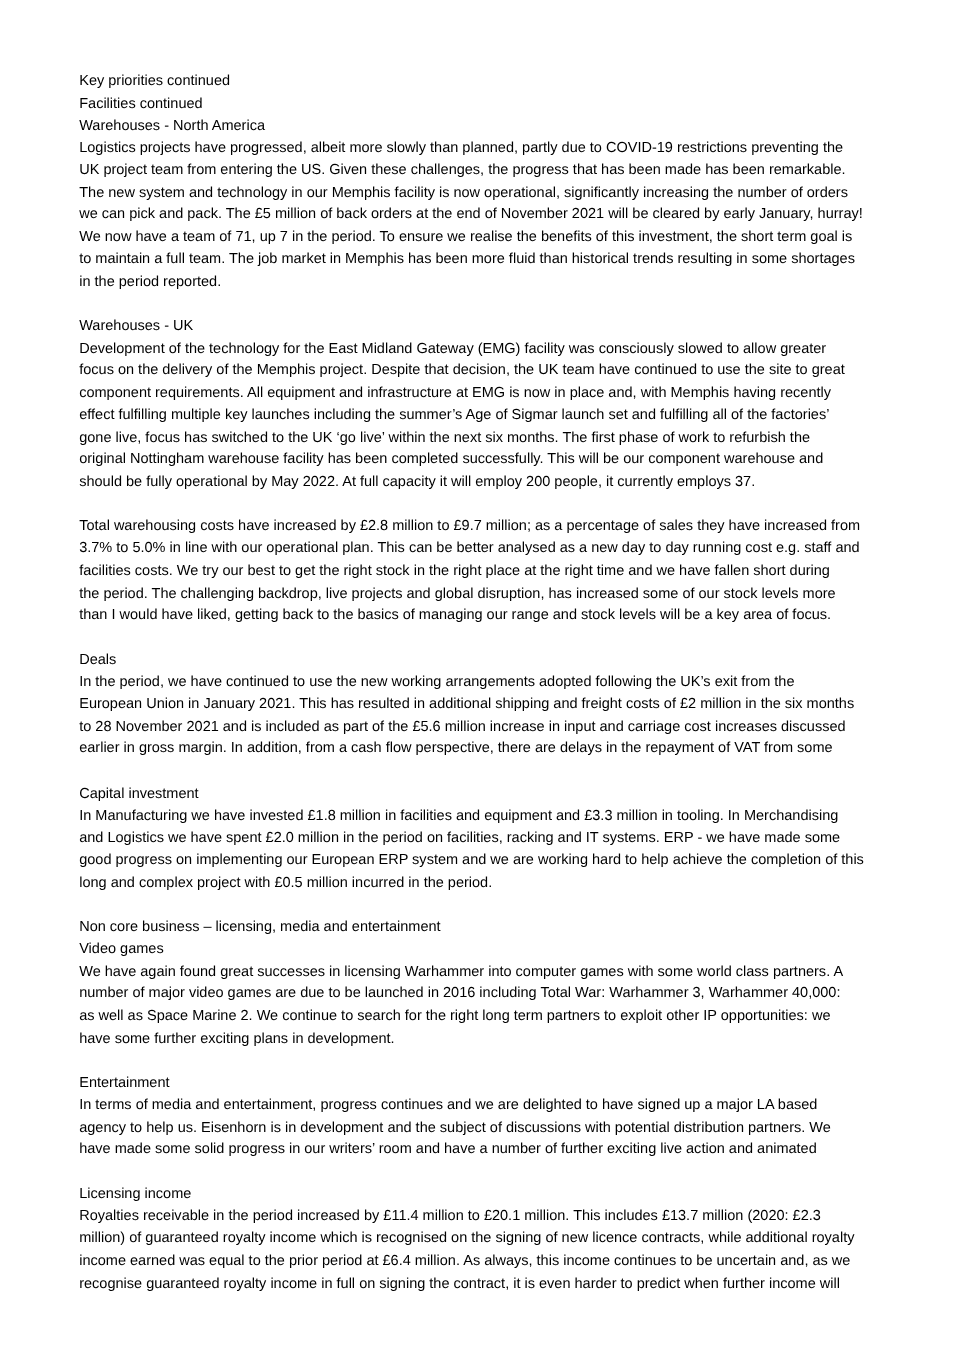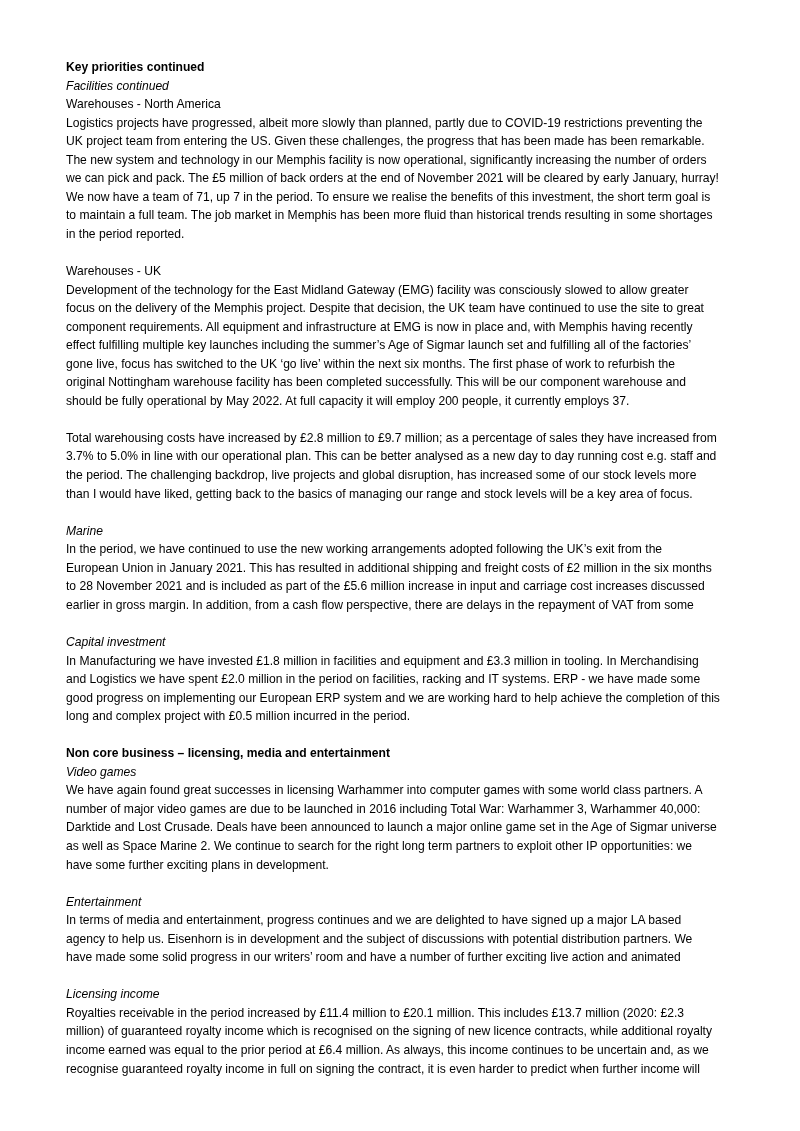--- a/index.html
+++ b/index.html
@@ -8,22 +8,22 @@
     position: absolute;
     left: 66px;
     top: 58px;
     width: 670px;
     color: #000000;
     font-family: "Liberation Sans", "DejaVu Sans", sans-serif;
     font-size: 12.1px;
     line-height: 18.55px;
   }
   .line { display: block; white-space: nowrap; }
-  .bold { font-weight: bold; }
-  .ital { font-style: italic; }
+  .bold { font-weight: normal; }
+  .ital { }
   .gap { height: 18.55px; }
   .block { margin: 0; }
 </style>
 </head>
 <body>
 
 <div class="page" id="page">
     <div class="block bold">
       <span class="line">Key priorities continued</span>
     </div>
@@ -52,26 +52,27 @@
       <span class="line">component requirements. All equipment and infrastructure at EMG is now in place and, with Memphis having recently</span>
       <span class="line">effect fulfilling multiple key launches including the summer’s Age of Sigmar launch set and fulfilling all of the factories’</span>
       <span class="line">gone live, focus has switched to the UK ‘go live’ within the next six months. The first phase of work to refurbish the</span>
       <span class="line">original Nottingham warehouse facility has been completed successfully. This will be our component warehouse and</span>
       <span class="line">should be fully operational by May 2022. At full capacity it will employ 200 people, it currently employs 37.</span>
     </div>
     <div class="gap"></div>
     <div class="block">
       <span class="line">Total warehousing costs have increased by £2.8 million to £9.7 million; as a percentage of sales they have increased from</span>
       <span class="line">3.7% to 5.0% in line with our operational plan. This can be better analysed as a new day to day running cost e.g. staff and</span>
+      <span class="line">facilities costs. We try our best to get the right stock in the right place at the right time and we have fallen short during</span>
       <span class="line">the period. The challenging backdrop, live projects and global disruption, has increased some of our stock levels more</span>
       <span class="line">than I would have liked, getting back to the basics of managing our range and stock levels will be a key area of focus.</span>
     </div>
     <div class="gap"></div>
     <div class="block ital">
-      <span class="line">Marine</span>
+      <span class="line">Deals</span>
     </div>
     <div class="block">
       <span class="line">In the period, we have continued to use the new working arrangements adopted following the UK’s exit from the</span>
       <span class="line">European Union in January 2021. This has resulted in additional shipping and freight costs of £2 million in the six months</span>
       <span class="line">to 28 November 2021 and is included as part of the £5.6 million increase in input and carriage cost increases discussed</span>
       <span class="line">earlier in gross margin. In addition, from a cash flow perspective, there are delays in the repayment of VAT from some</span>
     </div>
     <div class="gap"></div>
     <div class="block ital">
       <span class="line">Capital investment</span>
@@ -85,21 +86,20 @@
     <div class="gap"></div>
     <div class="block bold">
       <span class="line">Non core business – licensing, media and entertainment</span>
     </div>
     <div class="block ital">
       <span class="line">Video games</span>
     </div>
     <div class="block">
       <span class="line">We have again found great successes in licensing Warhammer into computer games with some world class partners. A</span>
       <span class="line">number of major video games are due to be launched in 2016 including Total War: Warhammer 3, Warhammer 40,000:</span>
-      <span class="line">Darktide and Lost Crusade. Deals have been announced to launch a major online game set in the Age of Sigmar universe</span>
       <span class="line">as well as Space Marine 2. We continue to search for the right long term partners to exploit other IP opportunities: we</span>
       <span class="line">have some further exciting plans in development.</span>
     </div>
     <div class="gap"></div>
     <div class="block ital">
       <span class="line">Entertainment</span>
     </div>
     <div class="block">
       <span class="line">In terms of media and entertainment, progress continues and we are delighted to have signed up a major LA based</span>
       <span class="line">agency to help us. Eisenhorn is in development and the subject of discussions with potential distribution partners. We</span>

